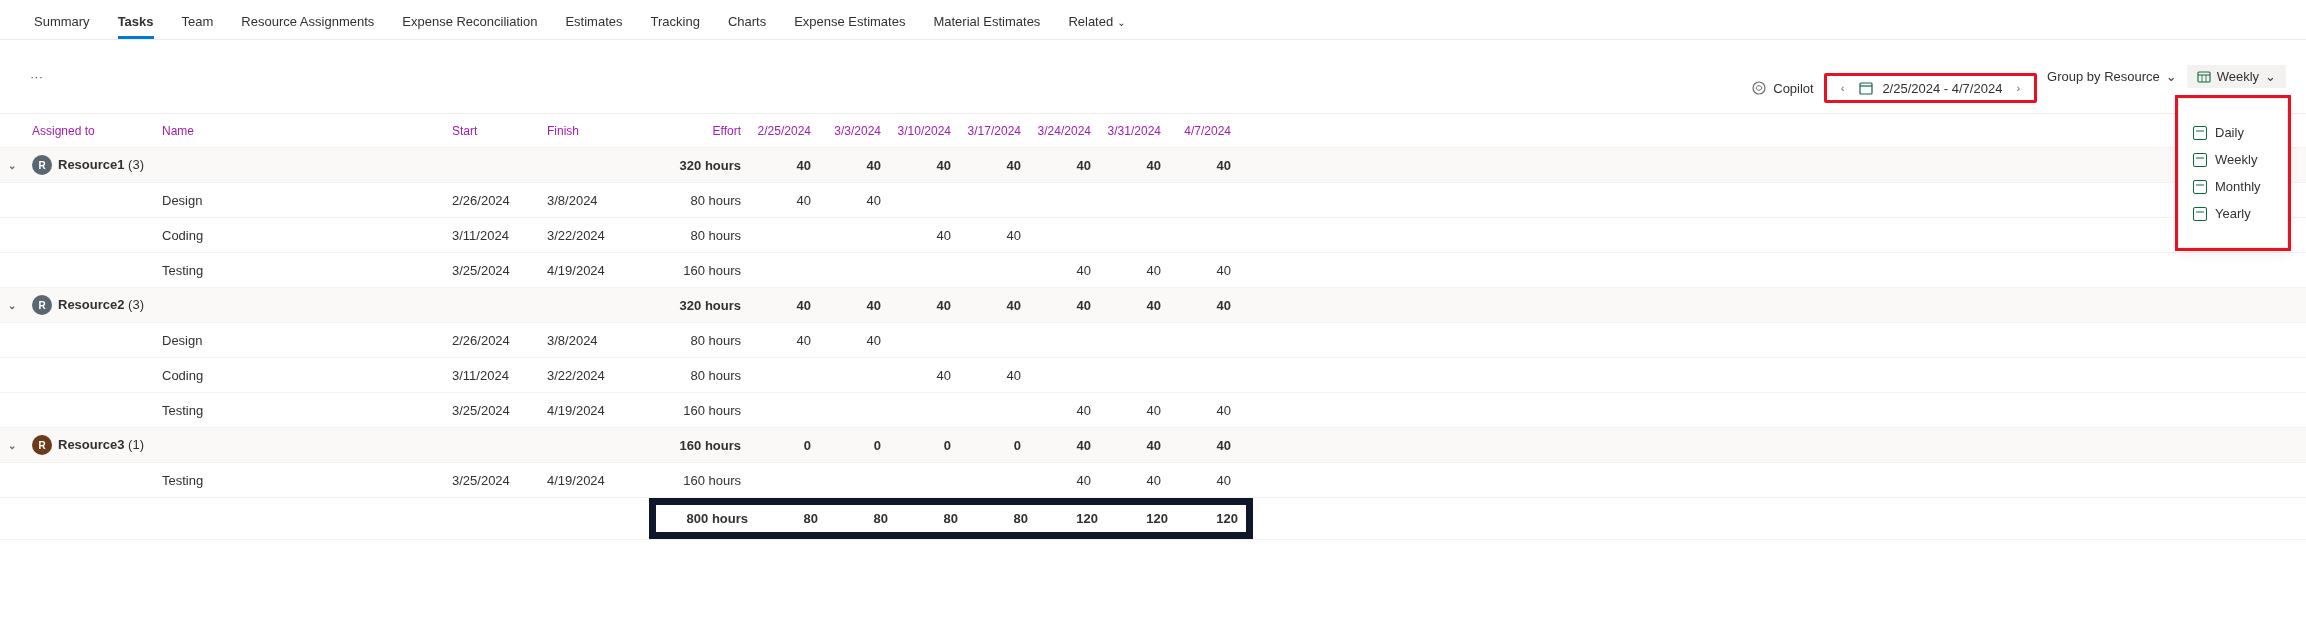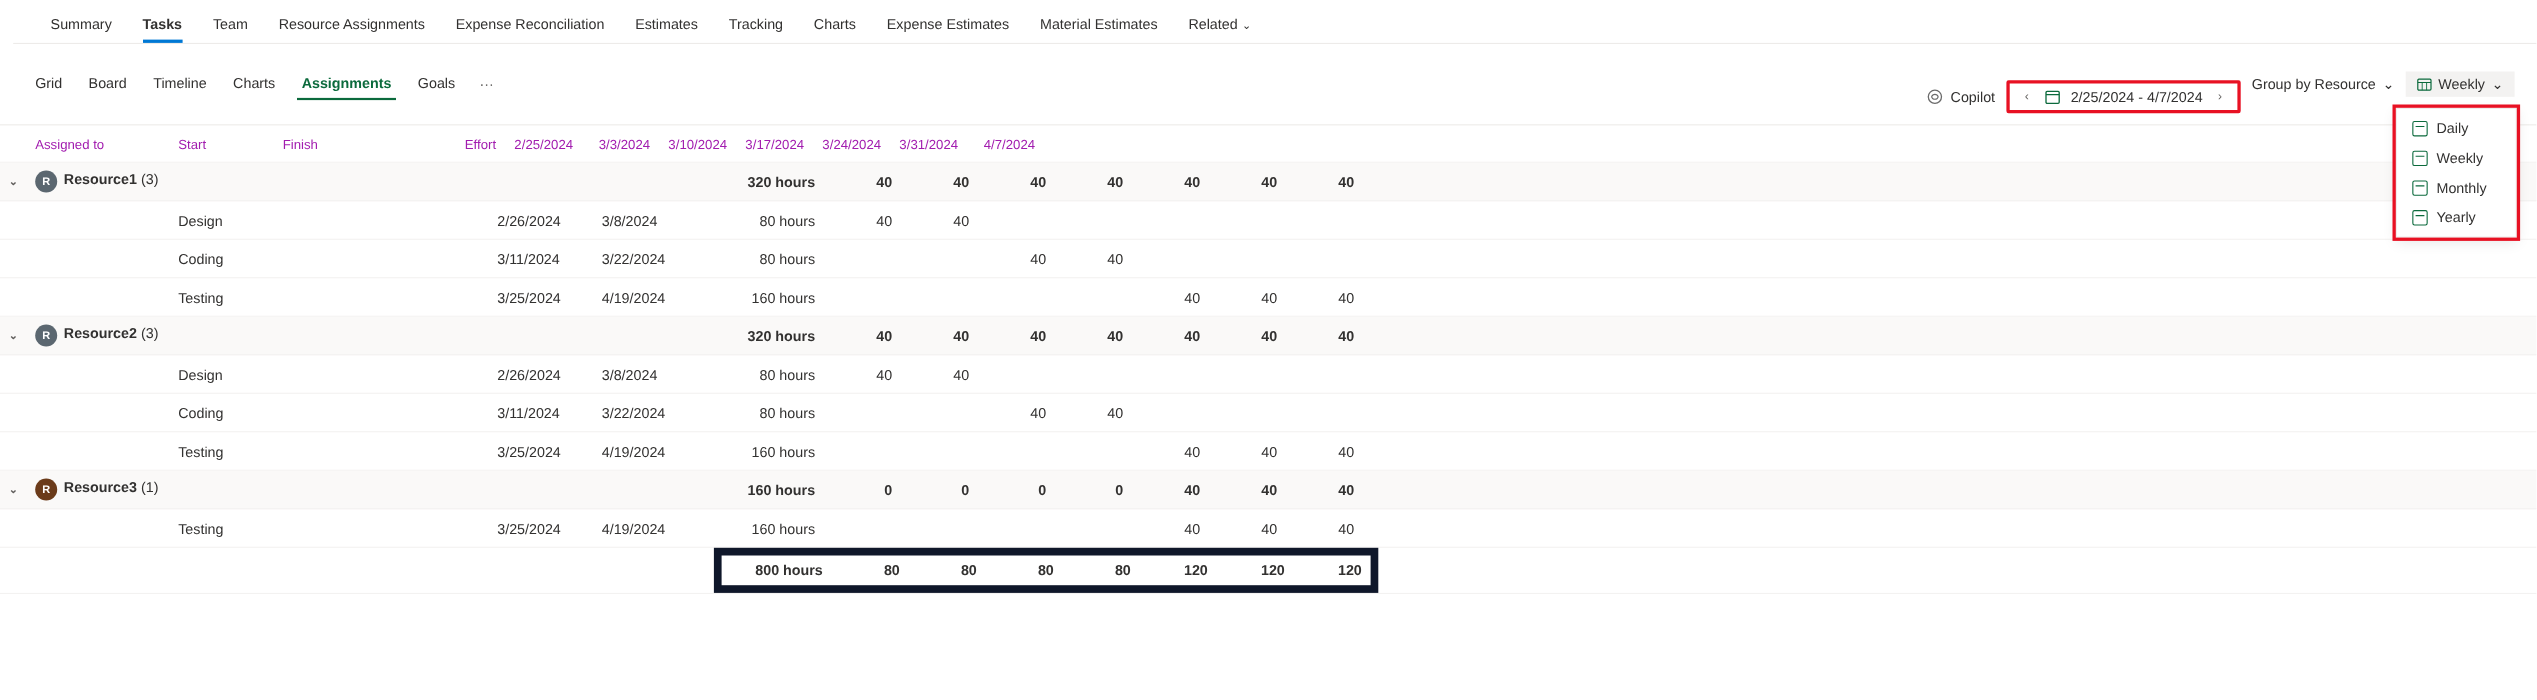--- a/index.html
+++ b/index.html
@@ -1,19 +1,19 @@
 <!DOCTYPE html>
 <html><head>
 <meta charset="utf-8">
 <style>
   * { box-sizing: border-box; margin: 0; padding: 0; }
   body { font-family: "Segoe UI", -apple-system, BlinkMacSystemFont, sans-serif; font-size: 13px; color: #323130; background: #fff; }
 
   
-  .top-tabs { display: flex; align-items: center; padding: 8px 20px 0 20px; border-bottom: 1px solid #edebe9; gap: 0; margin-left: 12px; }
+  .top-tabs { display: flex; align-items: center; padding: 8px 20px 0 20px; border-bottom: 1px solid #edebe9; gap: 0; }
   .top-tab { padding: 6px 14px 10px 14px; cursor: pointer; color: #323130; position: relative; }
   .top-tab.active { font-weight: 600; }
   .top-tab.active::after { content:""; position:absolute; bottom:0; left:14px; right:14px; height:3px; background:#0078d4; }
   .top-tab .chev { margin-left:4px; font-size:10px; }
 
   
   .sub-bar { display:flex; align-items:center; padding: 10px 20px; border-bottom:1px solid #edebe9; }
   .sub-tabs { display:flex; gap:0; }
   .sub-tab { padding:6px 12px 8px 12px; cursor:pointer; color:#323130; position:relative; }
   .sub-tab.active { color:#0b6a3c; font-weight:600; }
@@ -24,21 +24,21 @@
 
   .tb-btn { display:flex; align-items:center; gap:6px; padding:4px 10px; cursor:pointer; color:#323130; border-radius:2px;margin-top:23px; }
   .tb-btn.framed { border:3px solid #e81123; padding:2px 8px; }
   .tb-btn .icon { width:16px; height:16px; display:inline-flex; align-items:center; justify-content:center; }
   .date-nav { display:flex; align-items:center; gap:8px; }
   .date-nav .arrow { color:#605e5c; font-size:11px; padding:4px 6px; cursor:pointer; }
   .weekly-btn { background:#f3f2f1; padding:4px 10px; display:flex; align-items:center; gap:6px; cursor:pointer; }
   .group-btn { padding:4px 10px; display:flex; align-items:center; gap:6px; cursor:pointer; }
 
   
-  .dropdown { position:absolute; top:98px; right:18px; background:#fff; border:1px solid #edebe9; box-shadow:0 4px 12px rgba(0,0,0,0.1); padding:4px 0; min-width:110px; z-index:10; outline:3px solid #e81123; }
+  .dropdown { position:absolute; top:98px; right:18px; background:#fff; border:1px solid #edebe9; box-shadow:0 4px 12px rgba(0,0,0,0.1); padding:20px 0; min-width:110px; z-index:10; outline:3px solid #e81123; }
   .dropdown-item { display:flex; align-items:center; gap:8px; padding:6px 14px; cursor:pointer; }
   .dropdown-item .di-icon { width:14px; height:14px; border:1px solid #0b6a3c; border-radius:2px; display:inline-flex; align-items:center; justify-content:center; color:#0b6a3c; font-size:9px; }
   .grid { width:100%; }
   .row { display:flex; align-items:center; border-bottom:1px solid #f3f2f1; min-height:35px; }
   .row.header { font-size:12px; color:#a21caf; min-height:34px; }
   .row.group { background:#faf9f8; font-weight:600; }
   .row.group .avatar { width:20px; height:20px; border-radius:50%; display:inline-flex; align-items:center; justify-content:center; color:#fff; font-size:10px; margin-right:6px; }
   .row.total { font-weight:600; }
   .cell { padding:6px 8px; }
   .c-expand { width:24px; color:#605e5c; font-size:10px; cursor:pointer; text-align:center;}
@@ -64,28 +64,20 @@
     <div class="top-tab">Expense Reconciliation</div>
     <div class="top-tab">Estimates</div>
     <div class="top-tab">Tracking</div>
     <div class="top-tab">Charts</div>
     <div class="top-tab">Expense Estimates</div>
     <div class="top-tab">Material Estimates</div>
     <div class="top-tab">Related<span class="chev">⌄</span></div>
   </div>
 
 <div class="sub-bar">
-  <div class="sub-tabs" id="sub-tabs">
-      <div class="sub-tab">Grid</div>
-      <div class="sub-tab">Board</div>
-      <div class="sub-tab">Timeline</div>
-      <div class="sub-tab">Charts</div>
-      <div class="sub-tab active">Assignments</div>
-      <div class="sub-tab">Goals</div>
-    </div>
   <div class="sub-more">···</div>
   <div class="spacer"></div>
 
   <div class="tb-btn">
     <span class="icon">
       <svg width="16" height="16" viewBox="0 0 16 16">
           <circle cx="8" cy="8" r="6" fill="none" stroke="#6b6b6b" stroke-width="1.2"></circle>
           <path d="M5 8c1-3 5-3 6 0-1 3-5 3-6 0z" fill="none" stroke="#6b6b6b" stroke-width="1"></path>
         </svg>
     </span>
@@ -157,20 +149,21 @@
         </svg>
       </span>
       <span>Yearly</span>
     </div>
   </div>
 
 <div class="grid">
   <div class="row header" id="header-row">
     <div class="cell c-expand"></div>
     <div class="cell c-assigned">Assigned to</div>
+    <div class="cell c-name">Name</div>
     <div class="cell c-start">Start</div>
     <div class="cell c-finish">Finish</div>
     <div class="cell c-effort">Effort</div>
   <div class="cell c-week">2/25/2024</div>
       <div class="cell c-week">3/3/2024</div>
       <div class="cell c-week">3/10/2024</div>
       <div class="cell c-week">3/17/2024</div>
       <div class="cell c-week">3/24/2024</div>
       <div class="cell c-week">3/31/2024</div>
       <div class="cell c-week">4/7/2024</div>

